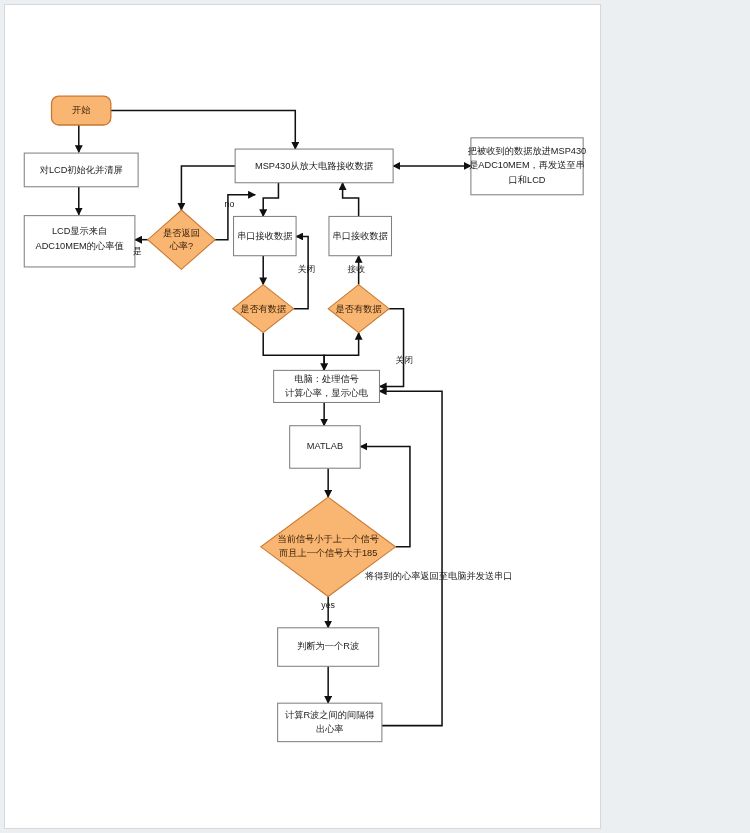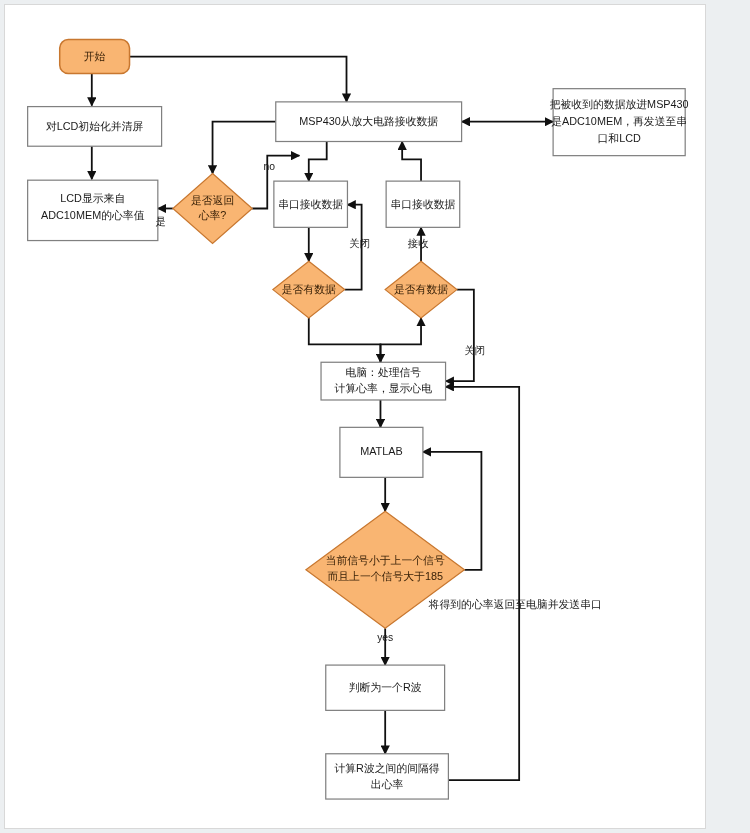--- a/index.html
+++ b/index.html
@@ -8,21 +8,21 @@
     background: #eceff1;
   }
   body {
     width: 750px;
     height: 833px;
     font-family: "Liberation Sans", "DejaVu Sans", sans-serif;
     overflow: hidden;
   }
   #canvas {
     position: relative;
-    width: 702px;
+    width: 597px;
     height: 825px;
     margin: 4px;
     background: #ffffff;
     border: 1px solid #d8d8d8;
     box-sizing: border-box;
   }
   #flow-svg {
     position: absolute;
     left: 0;
     top: 0;

